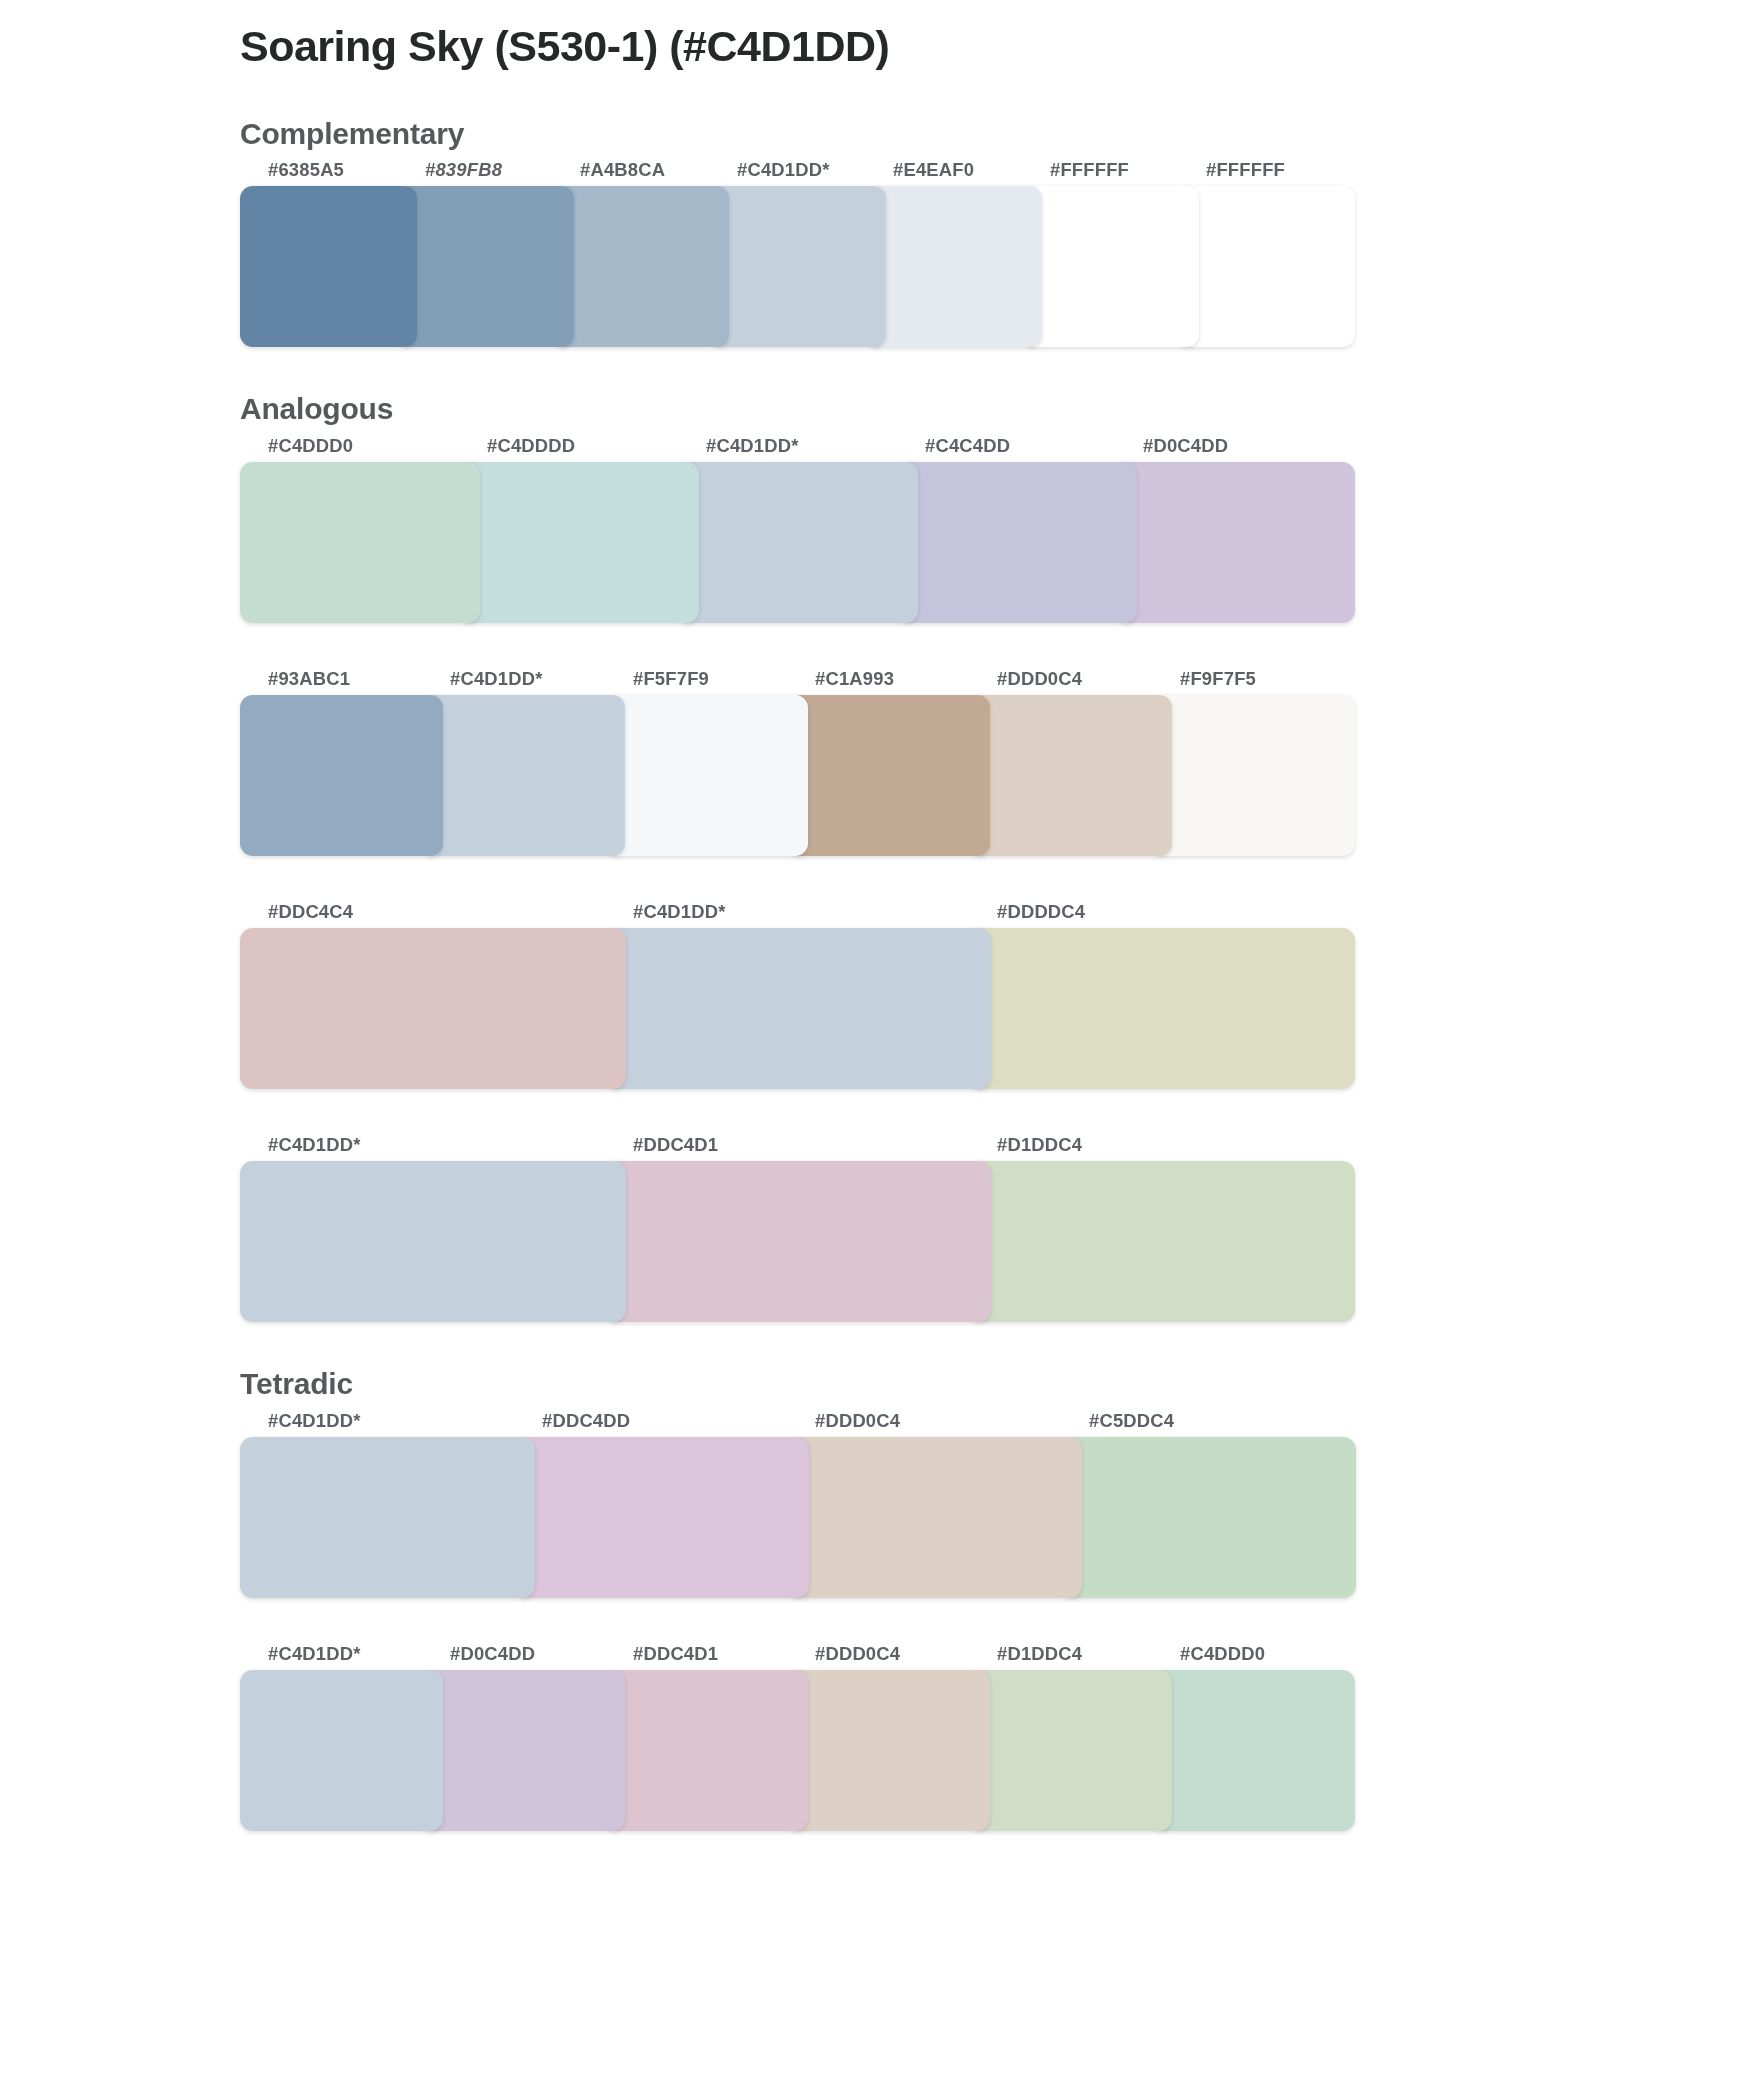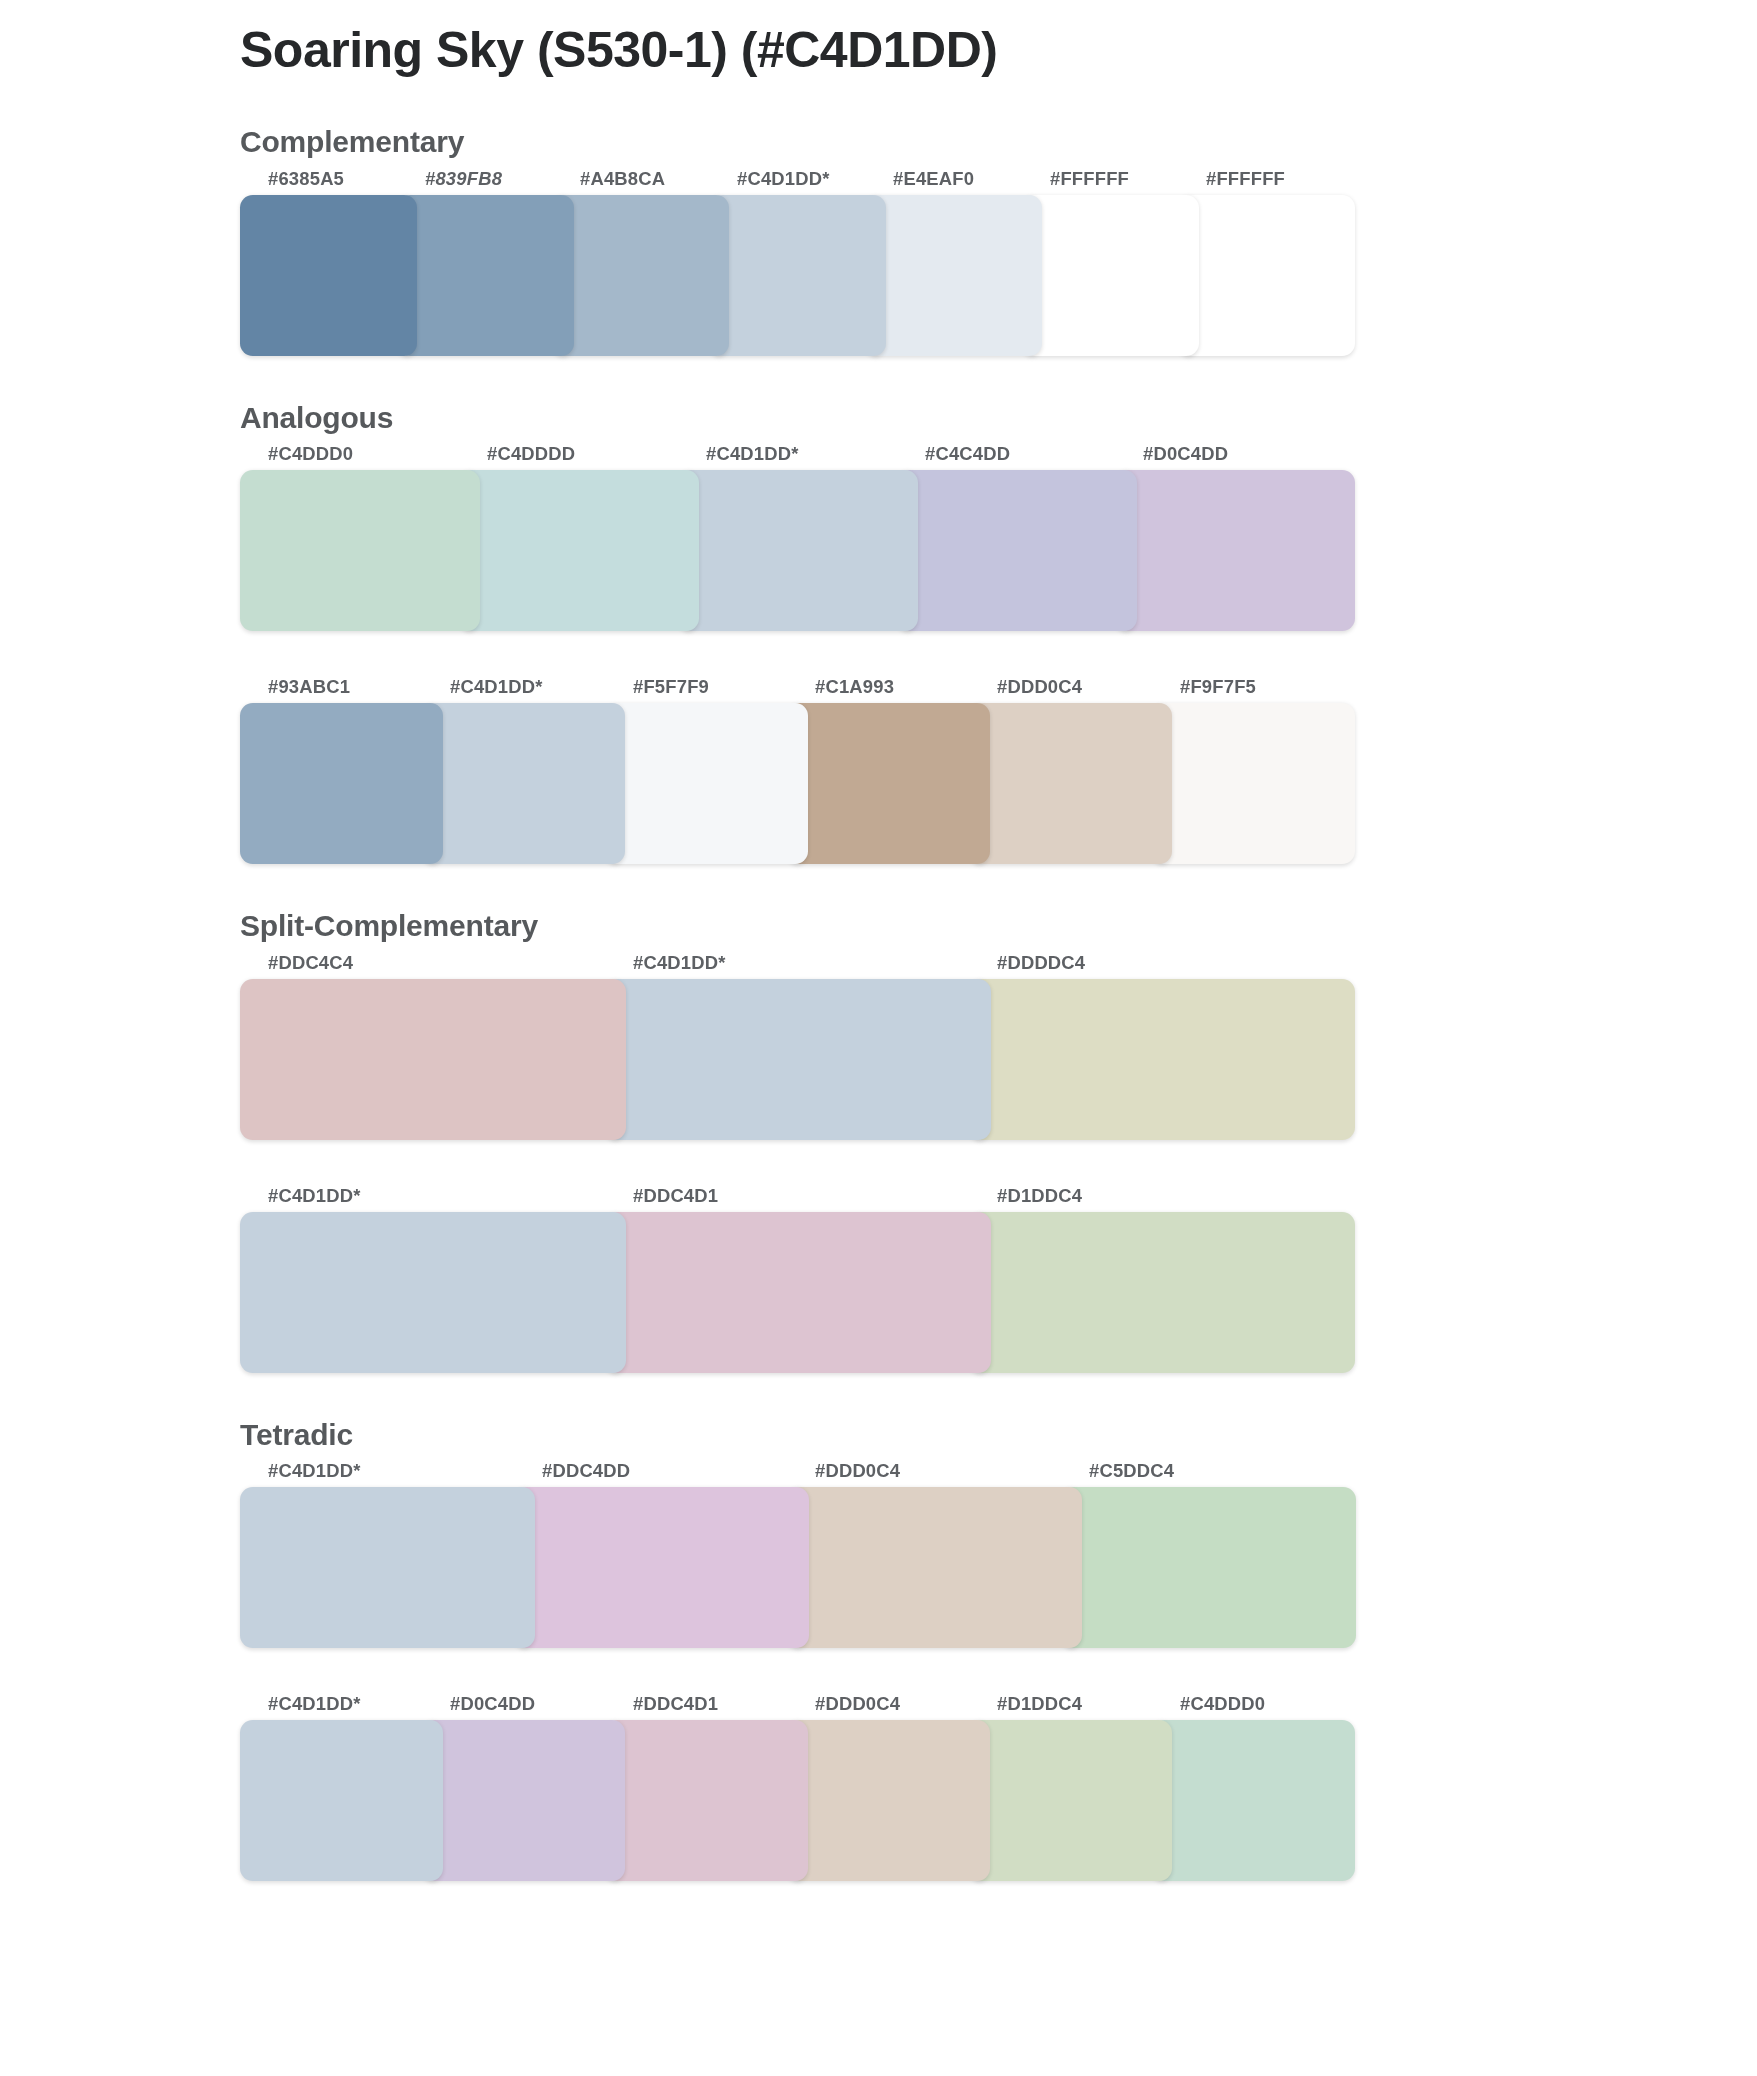--- a/index.html
+++ b/index.html
@@ -29,21 +29,21 @@
     top: 0;
     width: 1294px;
   }
 
   
   .header {
     padding-top: 21px;
   }
 
   .page-title {
-    font-size: 50px;
+    font-size: 43px;
     font-weight: 700;
     color: #26282a;
     letter-spacing: -0.5px;
     line-height: 1.18;
     white-space: nowrap;
   }
 
   .page-subtitle {
     font-size: 34px;
     font-weight: 700;
@@ -157,21 +157,20 @@
           <div class="swatch-row">
             <div class="swatch" title="#93ABC1" style="left: 0px; width: 203px; background: rgb(147, 171, 193); z-index: 6;"></div>
             <div class="swatch" title="#C4D1DD*" style="left: 182px; width: 203px; background: rgb(196, 209, 221); z-index: 5;"></div>
             <div class="swatch" title="#F5F7F9" style="left: 365px; width: 203px; background: rgb(245, 247, 249); z-index: 4;"></div>
             <div class="swatch" title="#C1A993" style="left: 547px; width: 203px; background: rgb(193, 169, 147); z-index: 3;"></div>
             <div class="swatch" title="#DDD0C4" style="left: 729px; width: 203px; background: rgb(221, 208, 196); z-index: 2;"></div>
             <div class="swatch" title="#F9F7F5" style="left: 912px; width: 203px; background: rgb(249, 247, 245); z-index: 1;"></div>
           </div>
         </div>
         <div class="section">
-          <div class="section-title">Split-Complementary</div>
           <div class="swatch-labels">
             <div class="swatch-label" style="left: 0px;">#DDC4C4</div>
             <div class="swatch-label" style="left: 365px;">#C4D1DD*</div>
             <div class="swatch-label" style="left: 729px;">#DDDDC4</div>
           </div>
           <div class="swatch-row">
             <div class="swatch" title="#DDC4C4" style="left: 0px; width: 386px; background: rgb(221, 196, 196); z-index: 3;"></div>
             <div class="swatch" title="#C4D1DD*" style="left: 365px; width: 386px; background: rgb(196, 209, 221); z-index: 2;"></div>
             <div class="swatch" title="#DDDDC4" style="left: 729px; width: 386px; background: rgb(221, 221, 196); z-index: 1;"></div>
           </div>

